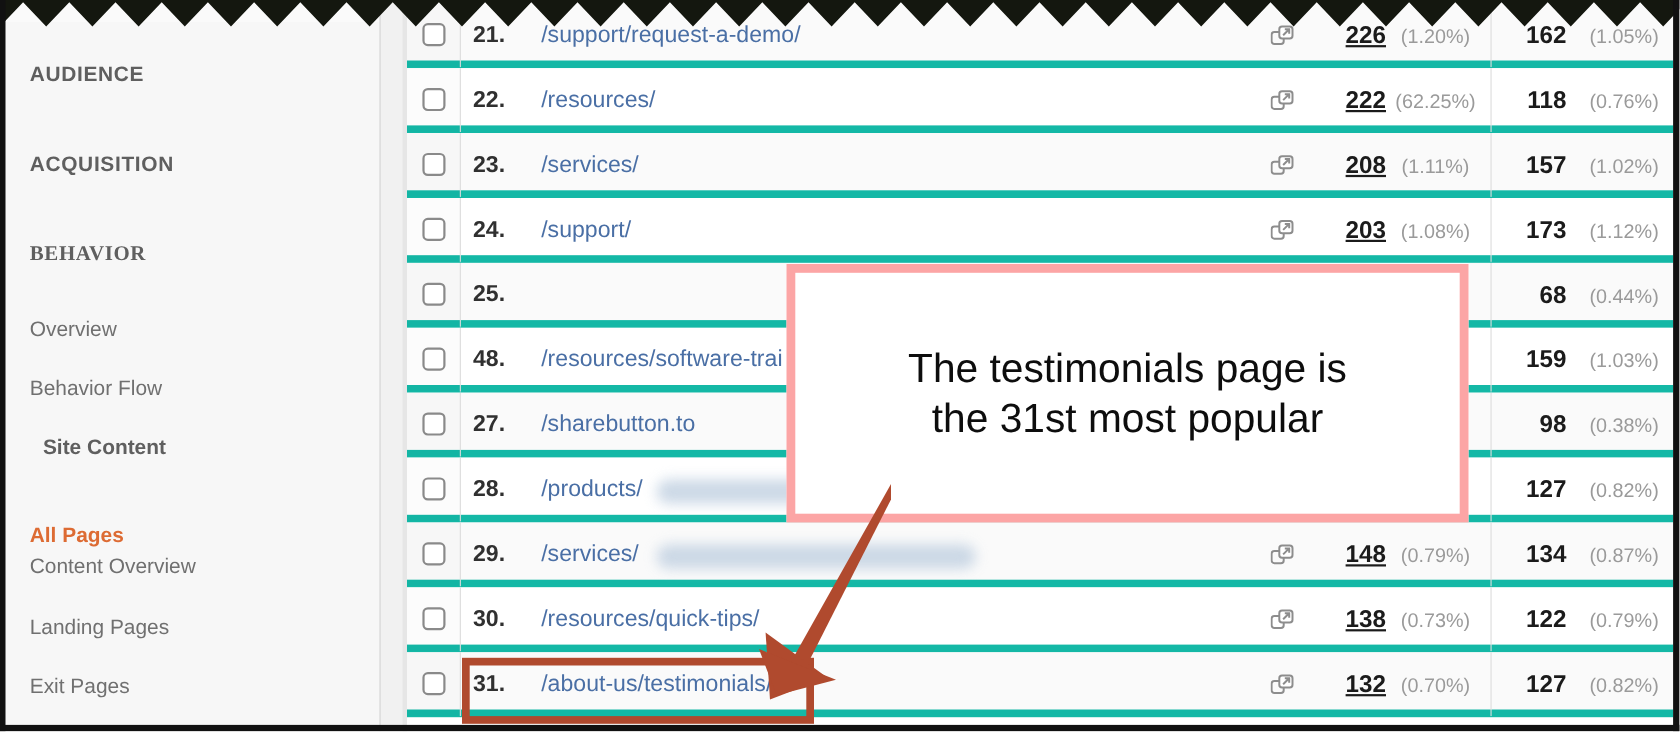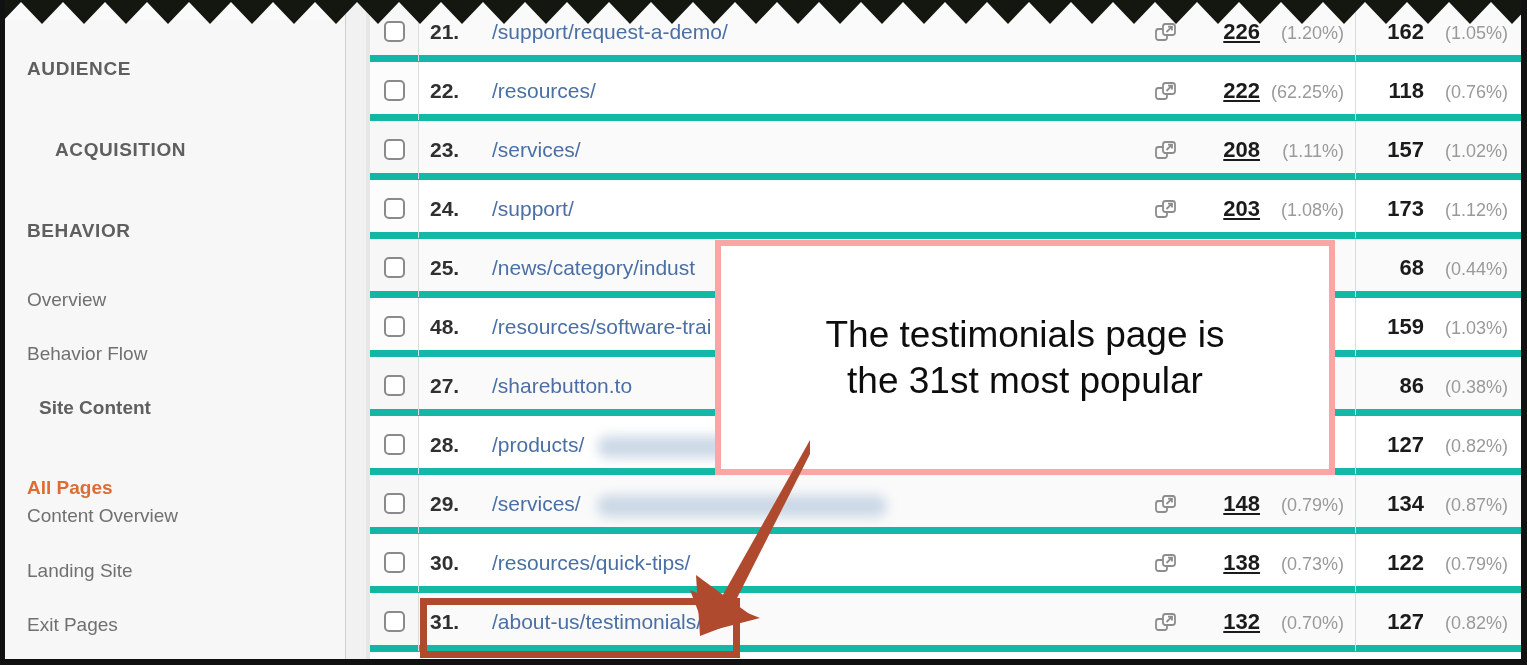--- a/index.html
+++ b/index.html
@@ -92,34 +92,34 @@
     position:absolute;top:16px;
     font-size:22px;font-weight:700;color:#1b1b1b;
     text-align:right;
   }
   .pct{
     position:absolute;top:20px;
     font-size:18px;color:#9a9a9a;font-weight:400;
     text-align:right;
   }
   .c1 .big{left:0px;width:74px;text-decoration:underline;}
-  .c1 .pct{left:80px;width:78px;}
+  .c1 .pct{left:80px;width:78px;text-align:center;}
   .c2 .big{left:0px;width:68px;}
   .c2 .pct{left:74px;width:78px;}
   
   .redact{
     position:absolute;height:22px;border-radius:11px;
     background:#c3d2e2;
     filter:blur(6px);opacity:.85;
   }
   
   .callout{
     position:absolute;left:715px;top:240px;width:620px;height:235px;
     background:#ffffff;
-    border:6px solid #fca5a5;
+    border:8px solid #fca5a5;
     box-sizing:border-box;
     z-index:40;
     display:flex;align-items:center;justify-content:center;
   }
   .callout-text{
     font-size:37px;line-height:1.22;color:#0d0d0d;
     font-weight:400;text-align:center;
     font-family:"Liberation Sans","DejaVu Sans",sans-serif;
     padding:0 16px;
   }
@@ -134,28 +134,28 @@
   }
 </style>
 </head>
 <body>
 
 <div id="root">
 
   <div class="sidebar">
     <div id="sidebar-items">
         <div class="sb-item sb-head" style="top: 38px;">AUDIENCE</div>
-        <div class="sb-item sb-head" style="top: 119px; margin-left: 28px;">ACQUISITION</div>
-        <div class="sb-item sb-head" style="top: 200px;">BEHAVIOR</div>
+        <div class="sb-item sb-head" style="top: 119px;">ACQUISITION</div>
+        <div class="sb-item sb-head" style="top: 200px; font-family: Liberation Serif, serif;">BEHAVIOR</div>
         <div class="sb-item sb-link" style="top: 269px;">Overview</div>
         <div class="sb-item sb-link" style="top: 323px;">Behavior Flow</div>
         <div class="sb-item sb-sub" style="top: 377px; left: 34px;">Site Content</div>
         <div class="sb-item sb-active" style="top: 431px;">All Pages</div>
         <div class="sb-item sb-link" style="top: 485px;">Content Overview</div>
-        <div class="sb-item sb-link" style="top: 540px;">Landing Site</div>
+        <div class="sb-item sb-link" style="top: 540px;">Landing Pages</div>
         <div class="sb-item sb-link" style="top: 594px;">Exit Pages</div>
       </div>
   </div>
   <div class="sb-gutter"></div>
   <div class="sb-gutter2"></div>
   <div class="sb-divider"></div>
 
   <div class="table">
     <div id="table-rows">
         <div class="row alt" style="top: 3px;">
@@ -236,21 +236,20 @@
           <div class="num-cell c2">
             <div class="big">173</div>
             <div class="pct">(1.12%)</div>
           </div>
         </div>
         <div class="row alt" style="top: 239px;">
           <div class="cb-cell">
             <div class="cbox"></div>
           </div>
           <div class="idx">25.</div>
-          <a class="url">/news/category/indust</a>
           <div class="num-cell c1"></div>
           <div class="num-cell c2">
             <div class="big">68</div>
             <div class="pct">(0.44%)</div>
           </div>
         </div>
         <div class="row plain" style="top: 298px;">
           <div class="cb-cell">
             <div class="cbox"></div>
           </div>
@@ -263,21 +262,21 @@
           </div>
         </div>
         <div class="row alt" style="top: 357px;">
           <div class="cb-cell">
             <div class="cbox"></div>
           </div>
           <div class="idx">27.</div>
           <a class="url">/sharebutton.to</a>
           <div class="num-cell c1"></div>
           <div class="num-cell c2">
-            <div class="big">86</div>
+            <div class="big">98</div>
             <div class="pct">(0.38%)</div>
           </div>
         </div>
         <div class="row plain" style="top: 416px;">
           <div class="cb-cell">
             <div class="cbox"></div>
           </div>
           <div class="idx">28.</div>
           <a class="url">/products/</a>
           <div class="redact" style="left: 227px; top: 20px; width: 210px;"></div>

